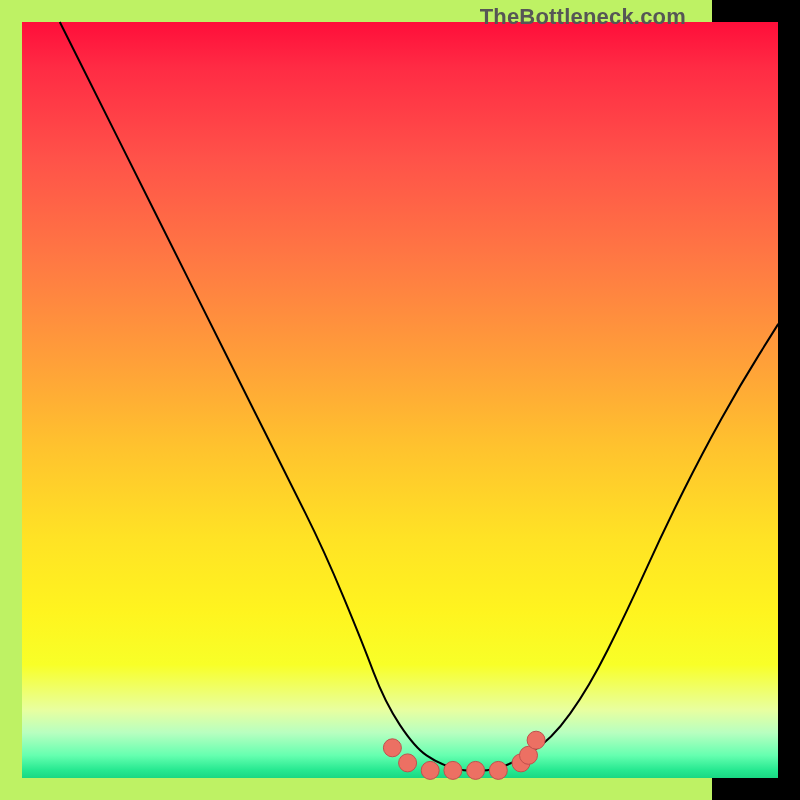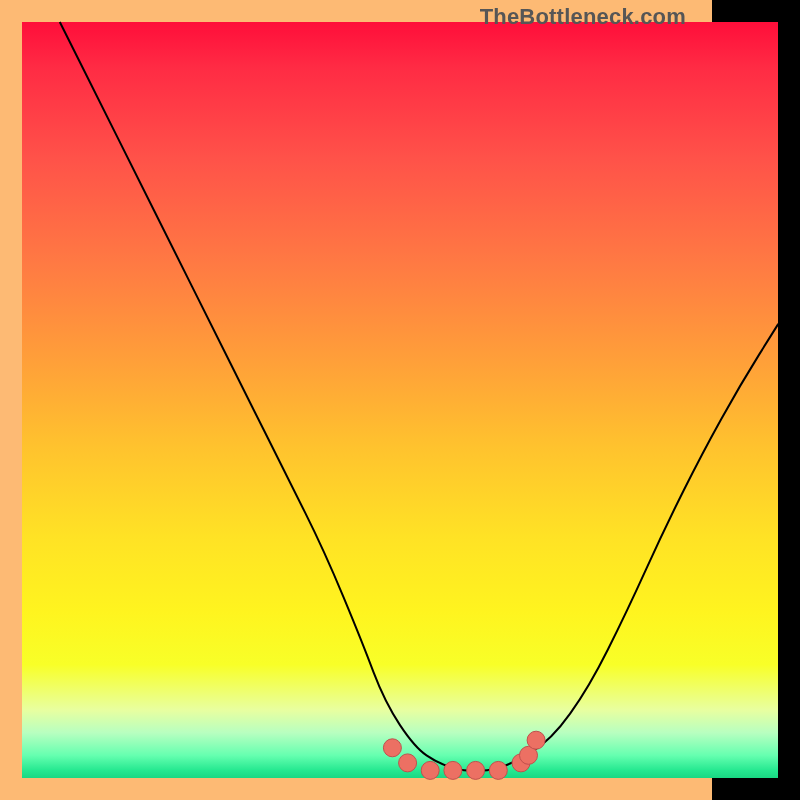--- a/index.html
+++ b/index.html
@@ -8,21 +8,21 @@
     width: 800px;
     height: 800px;
     background: #000;
     overflow: hidden;
     font-family: Arial, Helvetica, sans-serif;
   }
   .frame {
     position: relative;
     width: 712px;
     height: 800px;
-    background: #fdba74;
+    background: #bef264;
   }
   .plot-area {
     position: absolute;
     left: 22px;
     top: 22px;
     width: 756px;
     height: 756px;
     
     background: linear-gradient(
       to bottom,

